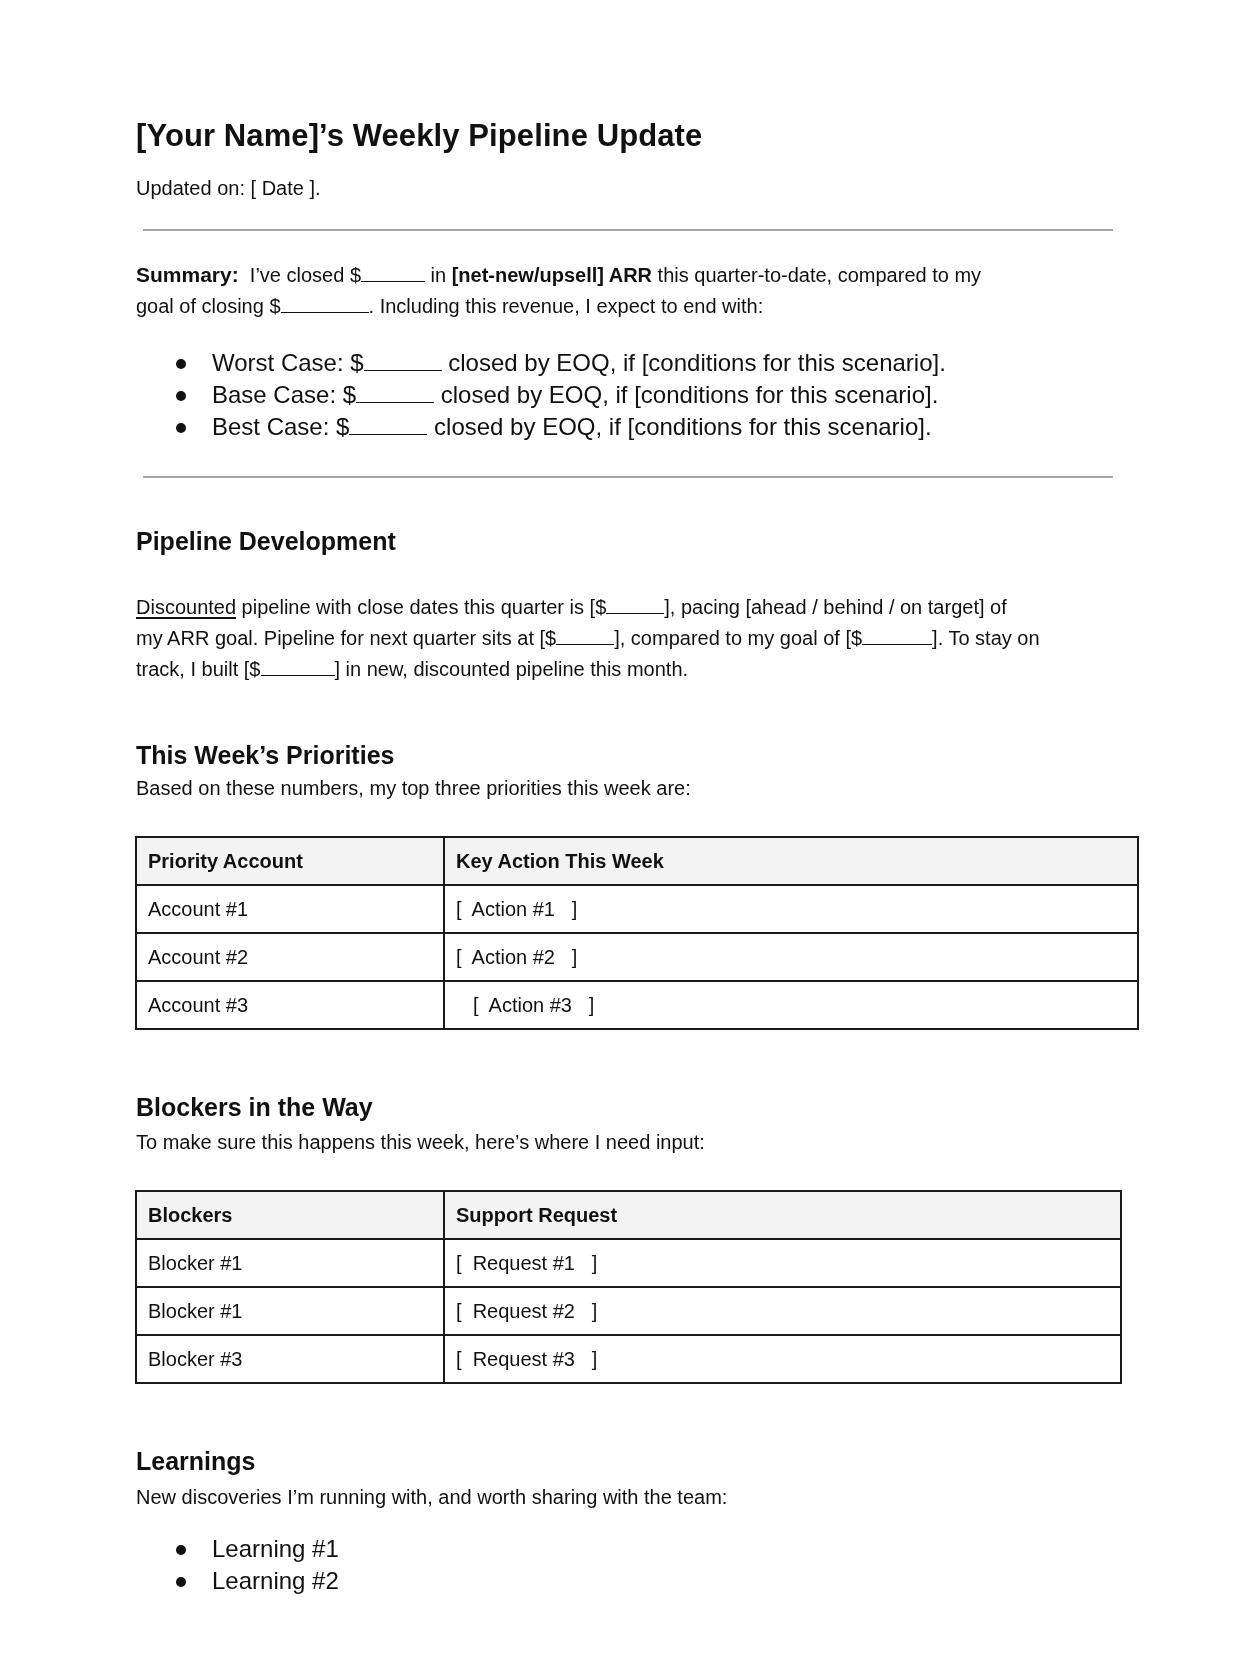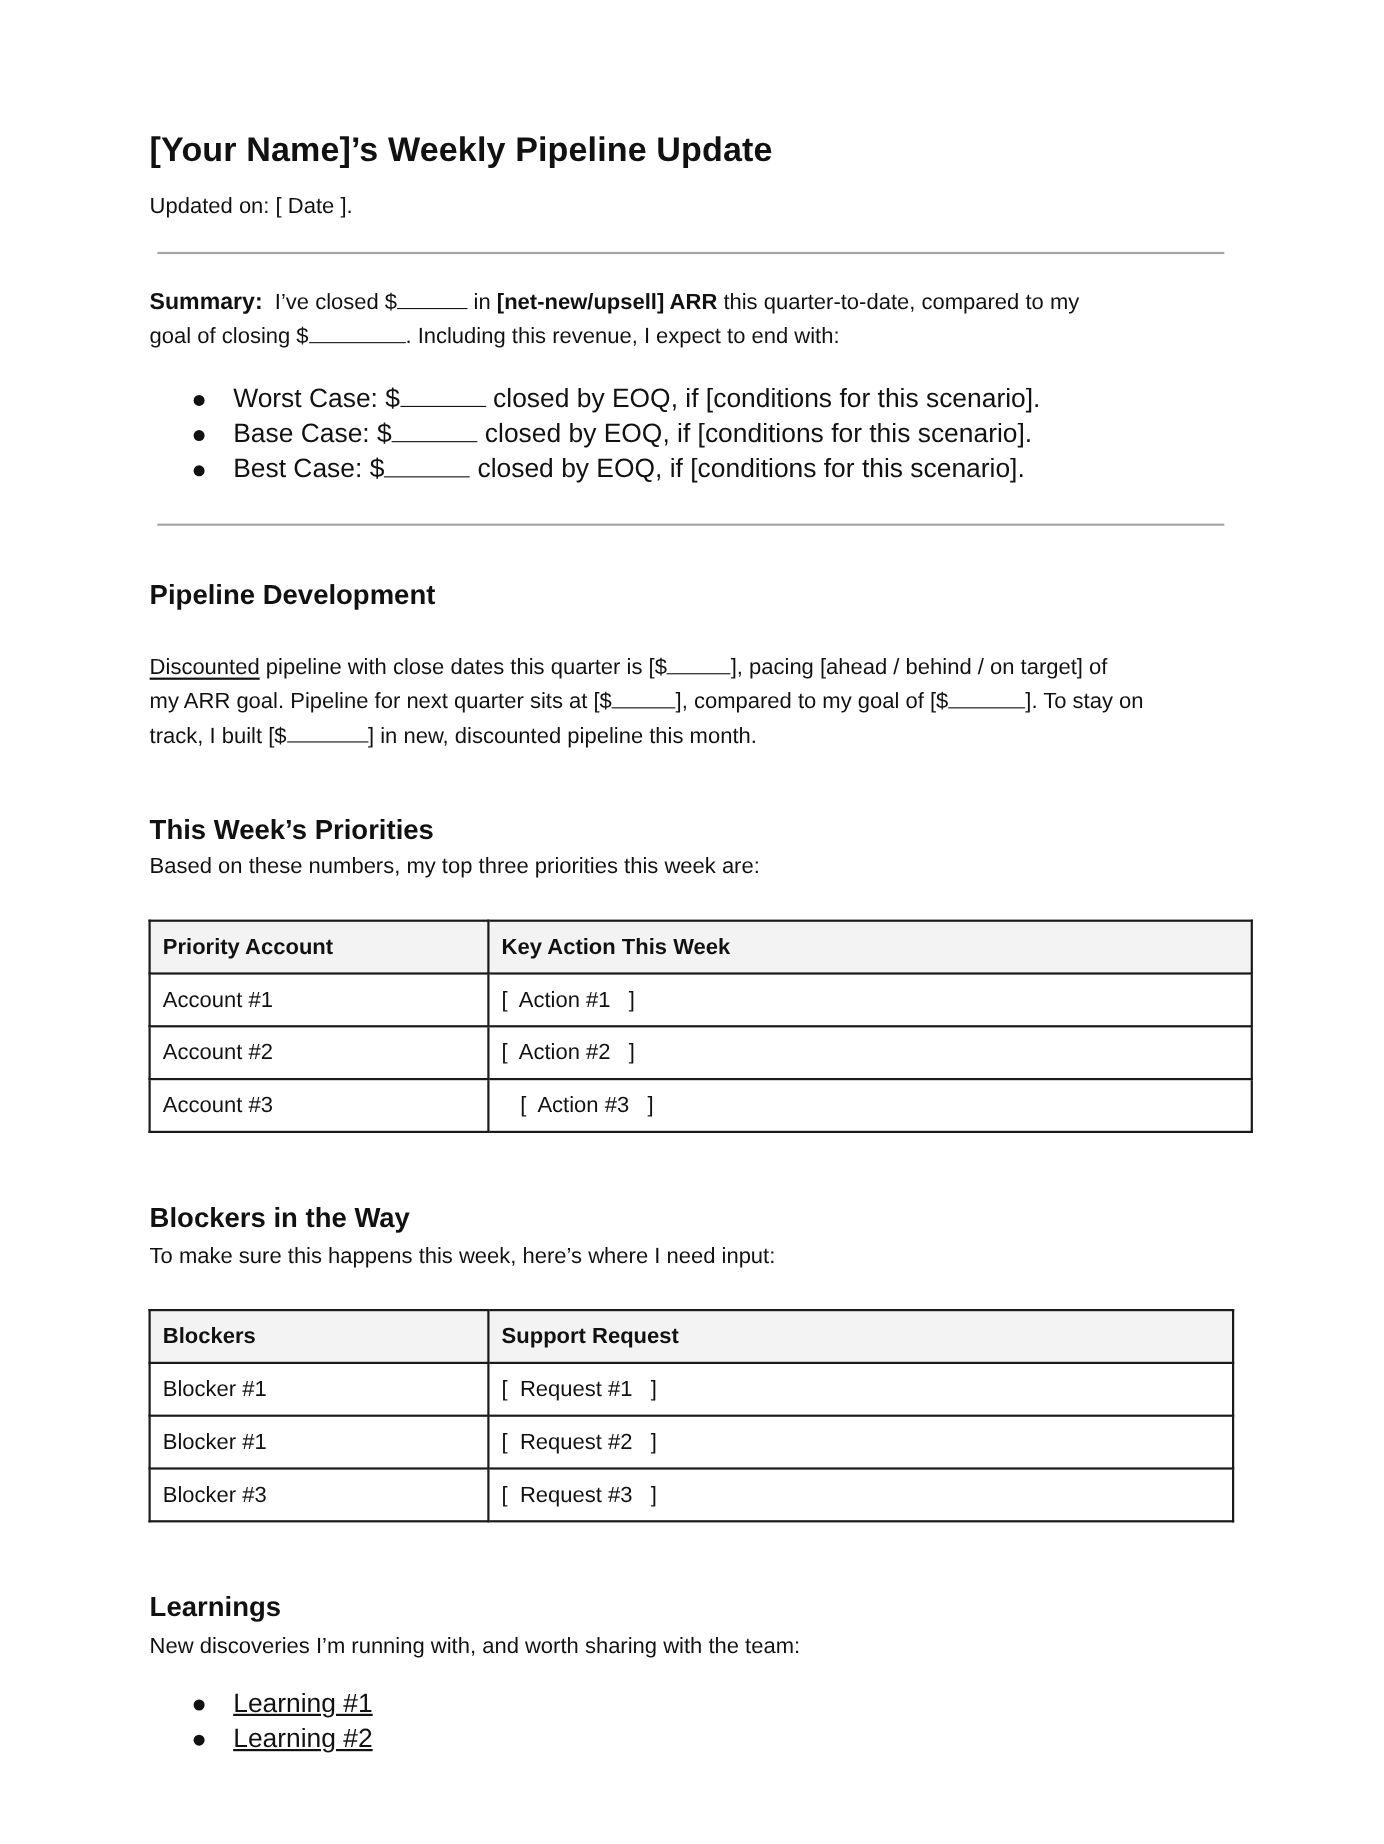--- a/index.html
+++ b/index.html
@@ -101,16 +101,16 @@
   <tr>
     <td class="c1">Blocker #3</td>
     <td class="c2" style="white-space:pre;">[  Request #3   ]</td>
   </tr>
 </tbody>
   </table>
 
 <div class="abs h2" style="left:136px; top:1447px;">Learnings</div>
 <div class="abs body-text" style="left:136px; top:1482px;">New discoveries I’m running with, and worth sharing with the team:</div>
 
-<ul class="abs bullet-list" style="top:1533px;text-decoration:underline;">
+<ul class="abs bullet-list" style="top:1533px;">
   <li><span class="dot"></span><span>Learning #1</span></li>
   <li><span class="dot"></span><span>Learning #2</span></li>
 </ul>
 
 </body></html>

